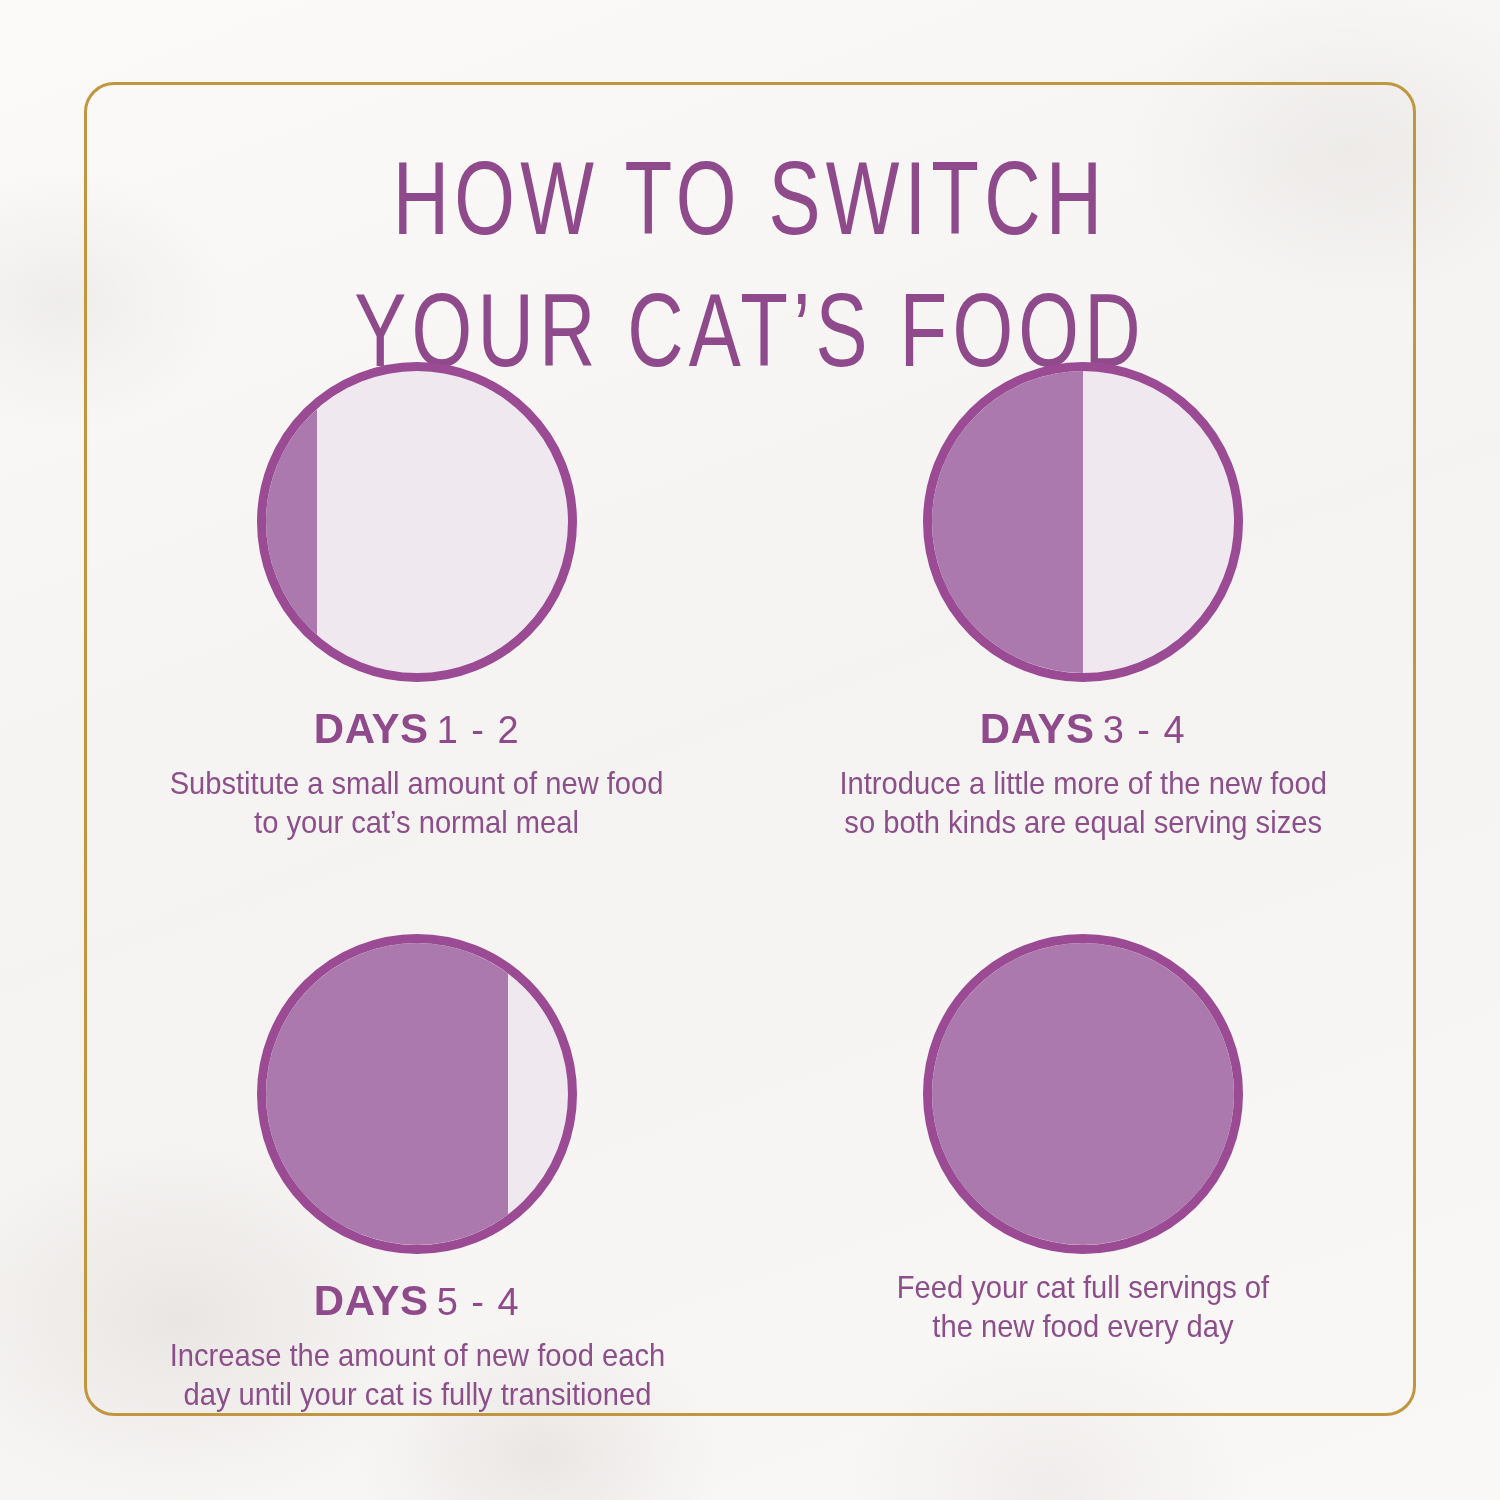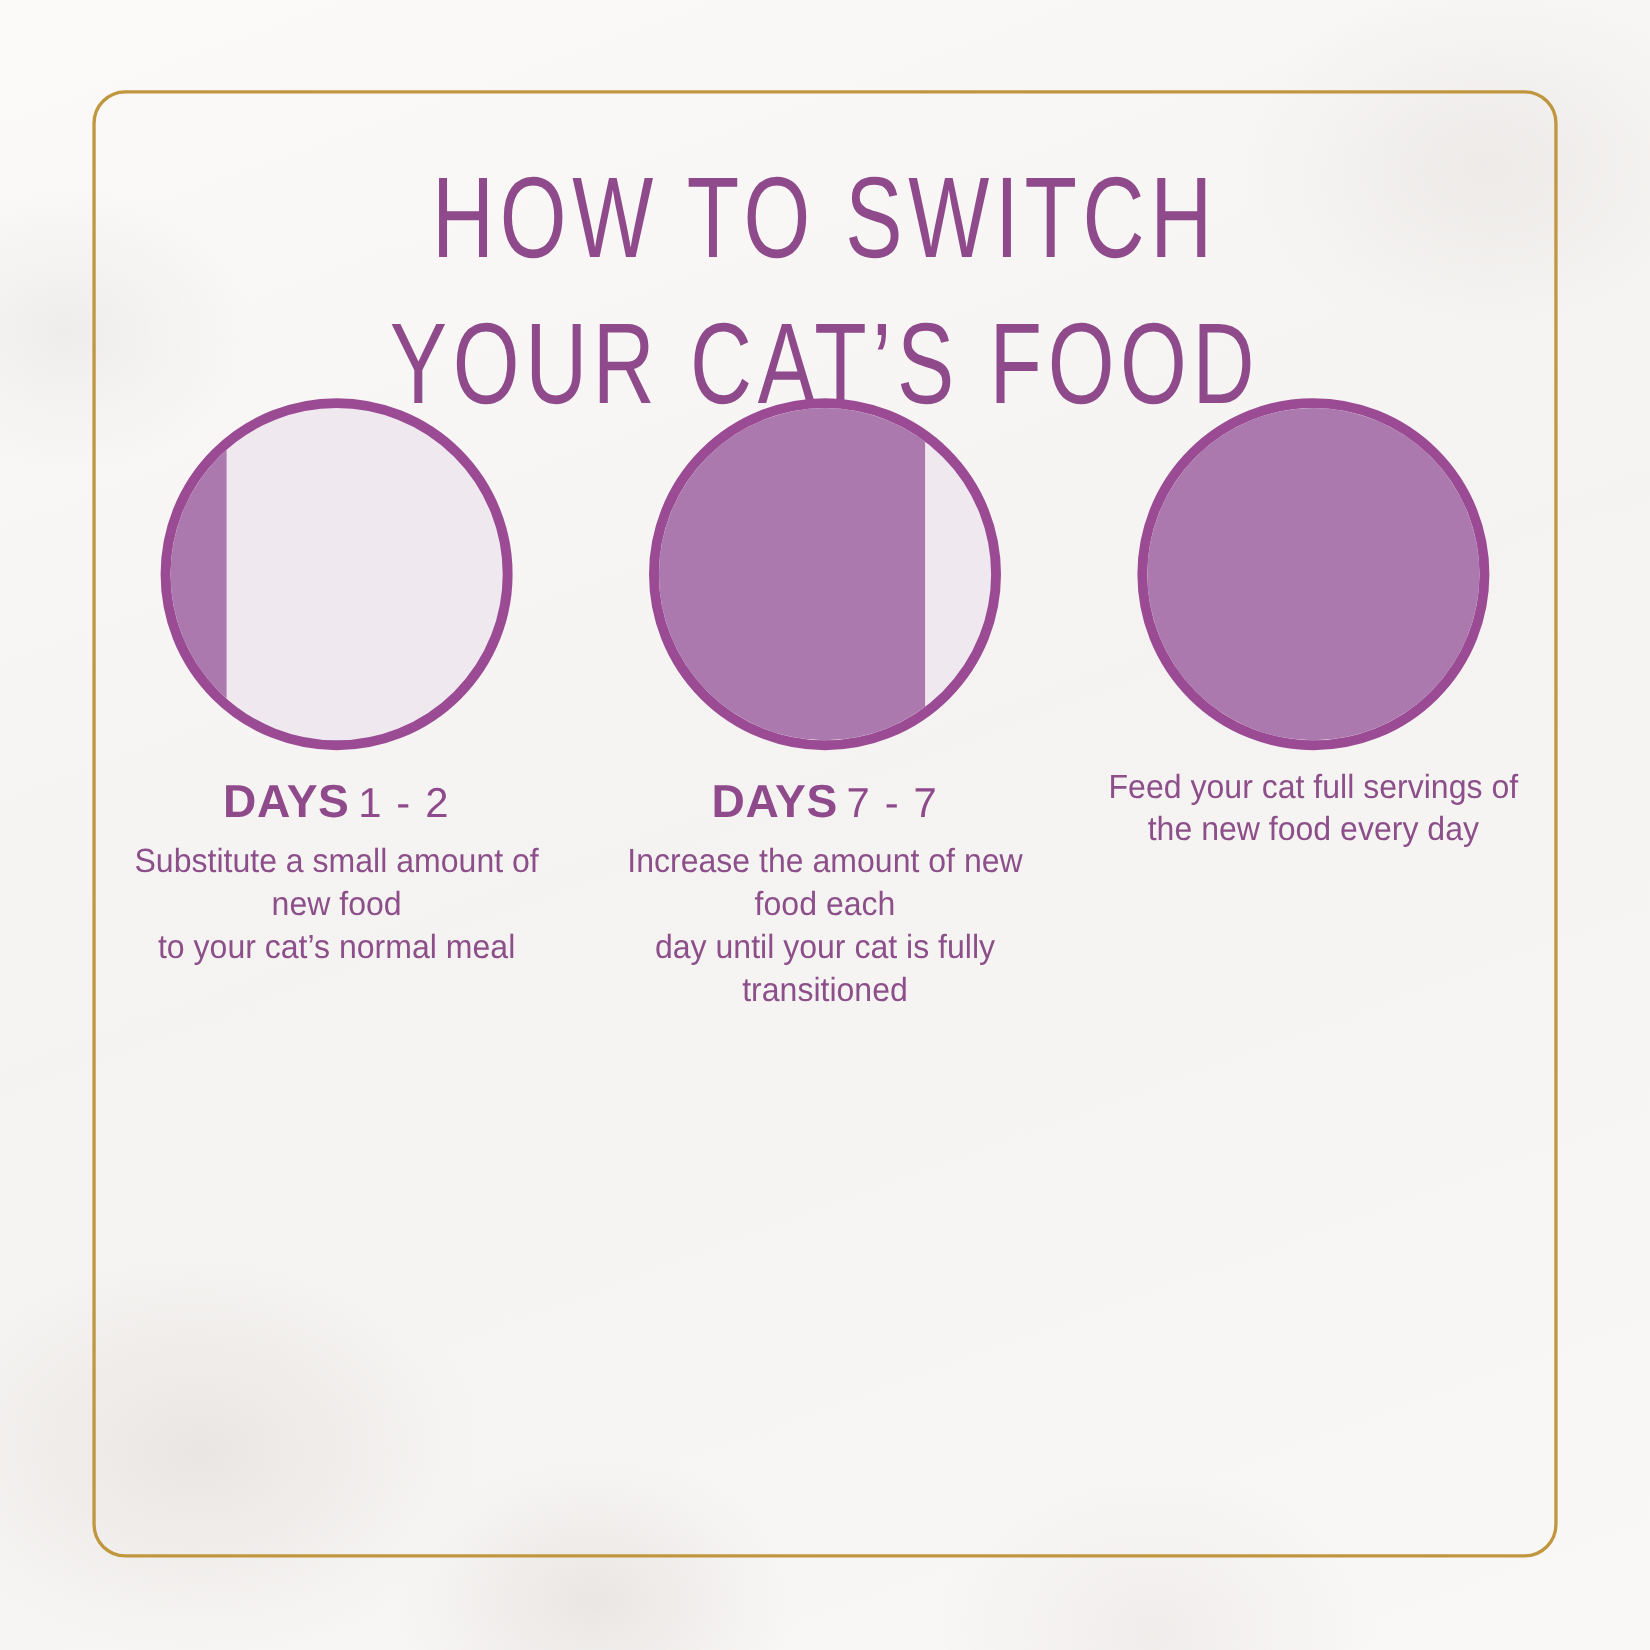--- a/index.html
+++ b/index.html
@@ -69,23 +69,23 @@
     white-space: pre-line;
   }
 
   
   .grid {
     position: absolute;
     left: 0;
     top: 280px;
     width: 1332px;
     display: grid;
-    grid-template-columns: 1fr 1fr 1fr;
+    grid-template-columns: 1fr 1fr;
     grid-template-rows: auto auto;
-    row-gap: 44px;
+    row-gap: 92px;
   }
 
   .step {
     display: flex;
     flex-direction: column;
     align-items: center;
   }
 
   .bowl {
     position: relative;
@@ -151,27 +151,37 @@
         <div class="bowl">
           <div class="fill" style="width:17%"></div>
         </div>
         <div class="days">
           <span class="word">DAYS</span><span class="range">1 - 2</span>
         </div>
         <div class="caption">Substitute a small amount of new food
 to your cat’s normal meal</div>
       </div>
 
+      <div class="step">
+        <div class="bowl">
+          <div class="fill" style="width:50%"></div>
+        </div>
+        <div class="days">
+          <span class="word">DAYS</span><span class="range">3 - 4</span>
+        </div>
+        <div class="caption">Introduce a little more of the new food
+so both kinds are equal serving sizes</div>
+      </div>
 
       <div class="step">
         <div class="bowl">
           <div class="fill" style="width:80%"></div>
         </div>
         <div class="days">
-          <span class="word">DAYS</span><span class="range">7 - 7</span>
+          <span class="word">DAYS</span><span class="range">5 - 4</span>
         </div>
         <div class="caption">Increase the amount of new food each
 day until your cat is fully transitioned</div>
       </div>
 
       <div class="step">
         <div class="bowl">
           <div class="fill" style="width:100%"></div>
         </div>
         <div class="caption">Feed your cat full servings of

